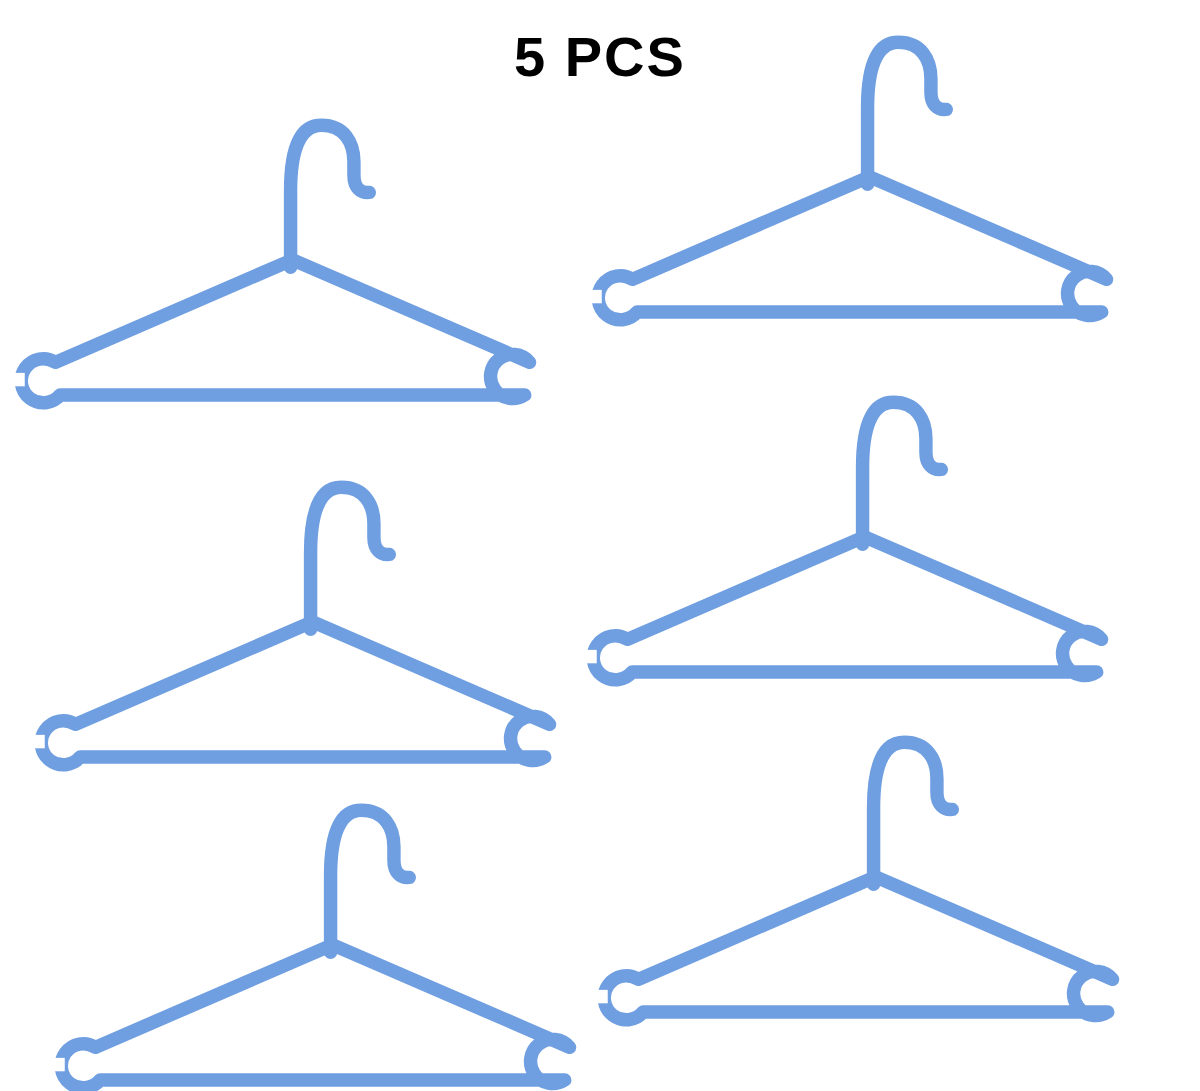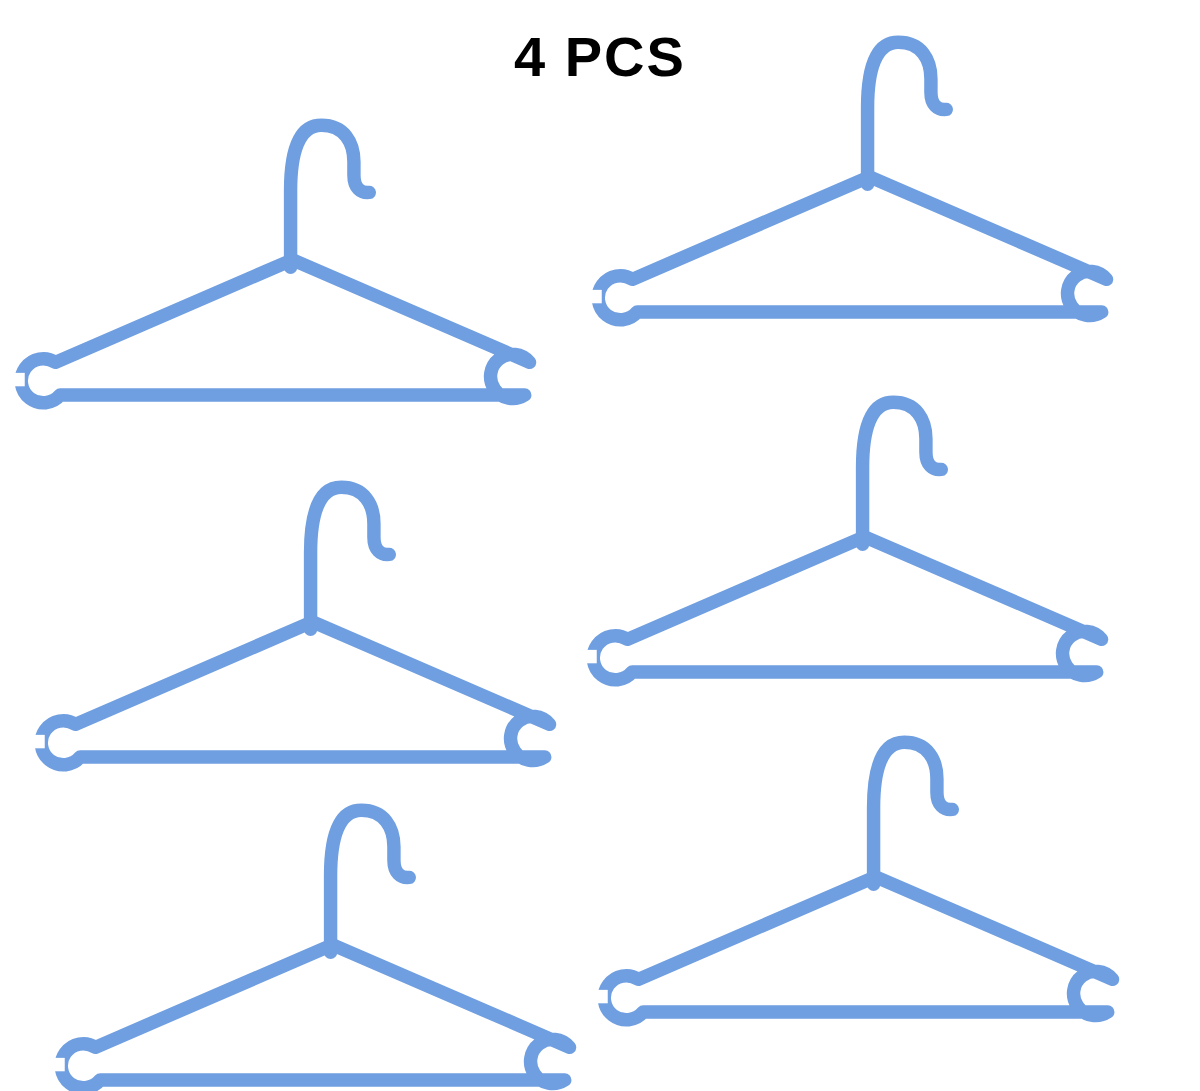--- a/index.html
+++ b/index.html
@@ -72,21 +72,21 @@
         <path class="hanger-stroke" d="M308,170 L308,90 C308,52 316,22 340,22 C364,22 374,40 374,60 L374,74 C374,87 381,93 390,92"></path>
 
         <path class="hanger-stroke" d="M308,163 L63,269 A23,23 0 1 0 68,303 L552,303 A23,23 0 1 1 557,269 L312,163"></path>
 
         <rect class="gap" x="16" y="280" width="15" height="14"></rect>
         <rect class="gap" x="589" y="281" width="15" height="14"></rect>
       </symbol>
     </defs>
   </svg>
 
-  <div class="title">4 PCS</div>
+  <div class="title">5 PCS</div>
 
   <div class="hanger pos-l1">
     <svg viewBox="0 0 620 330">
         <use href="#hanger-shape"></use>
       </svg>
   </div>
   <div class="hanger pos-r1">
     <svg viewBox="0 0 620 330">
         <use href="#hanger-shape"></use>
       </svg>

